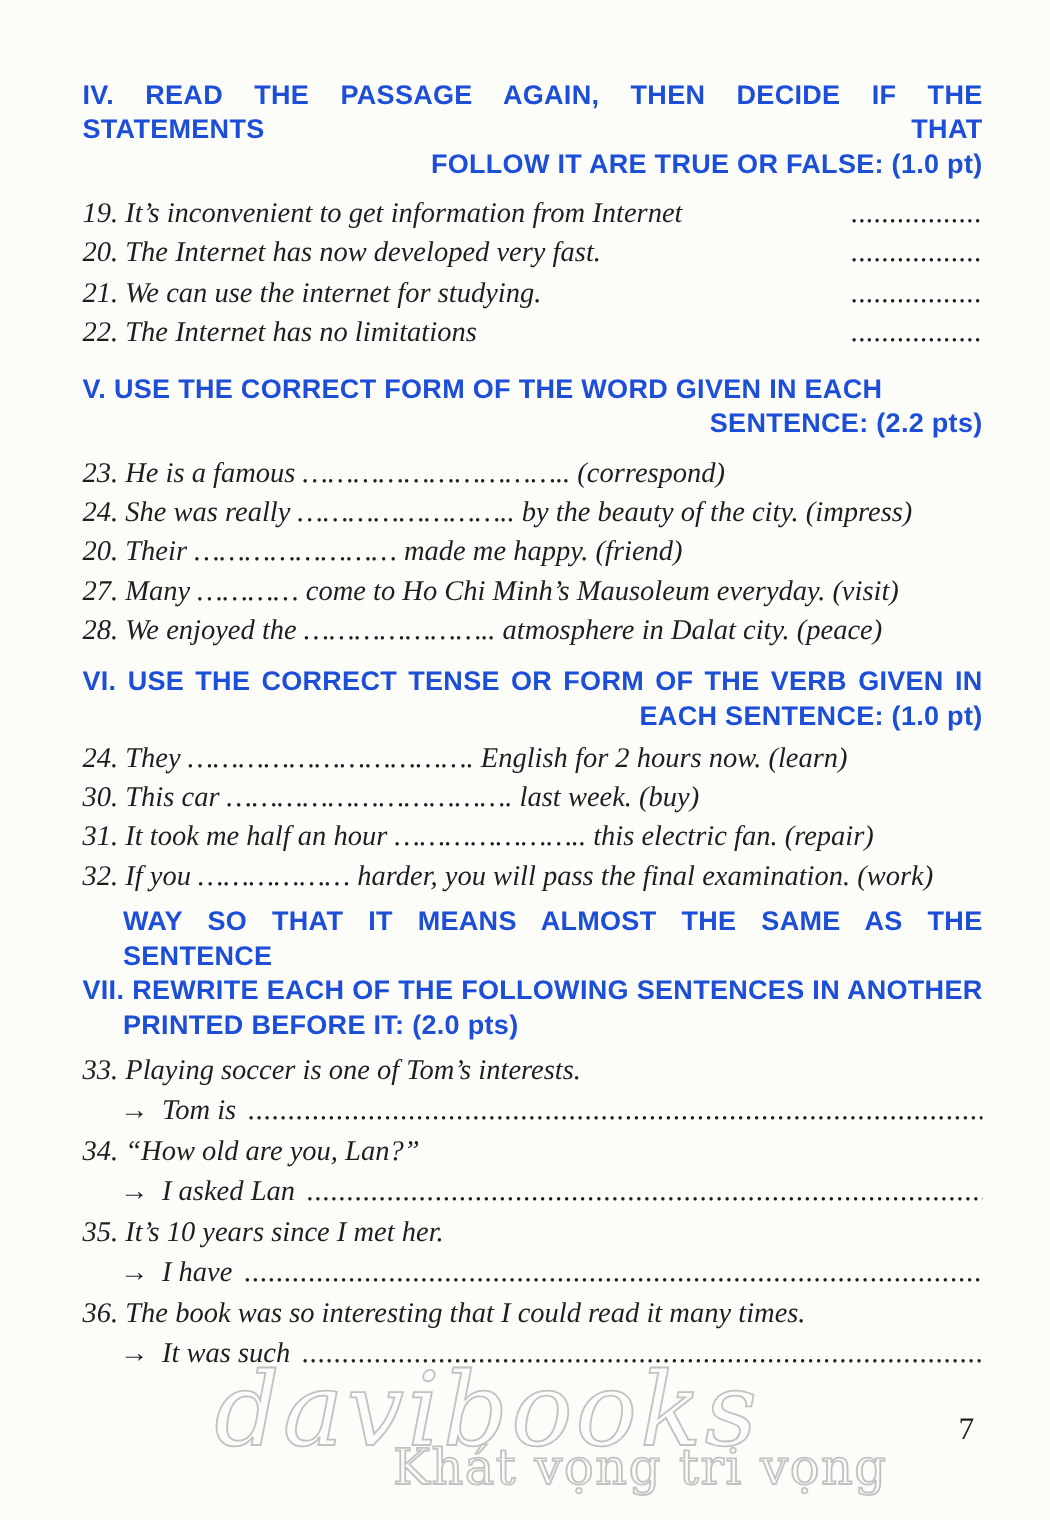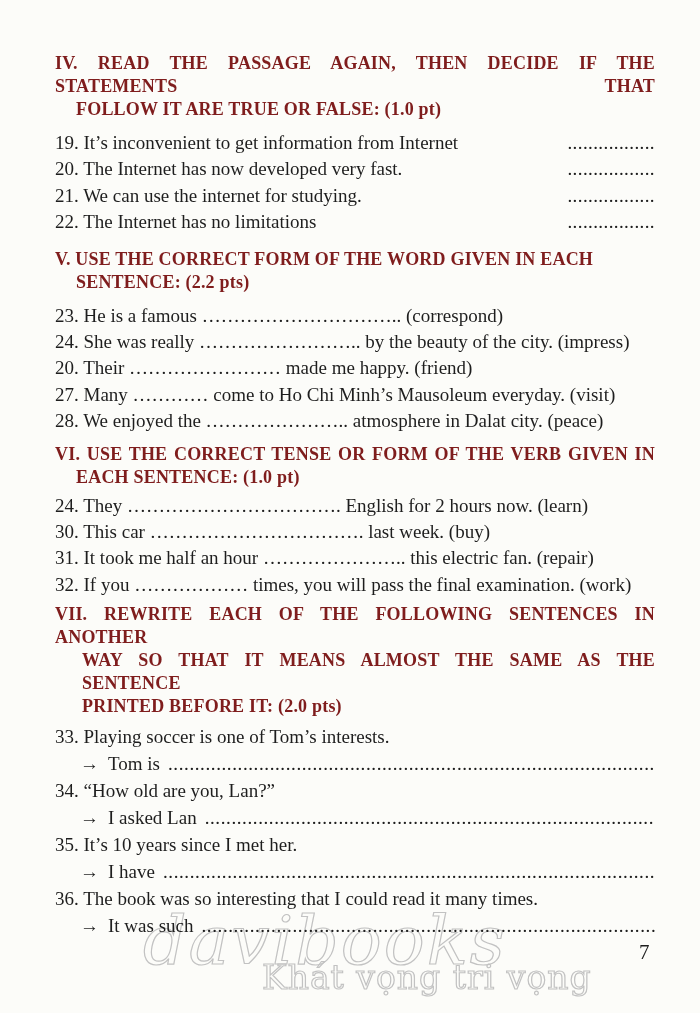--- a/index.html
+++ b/index.html
@@ -5,30 +5,30 @@
   html,body { margin:0; padding:0; background:#ffffff; }
   .page {
     position:relative; width:700px; height:1013px; overflow:hidden;
     background:#fcfcf9;
     font-family:"Liberation Serif", serif; color:#1e1e1e;
   }
   .content { position:absolute; left:55px; top:52px; width:600px; z-index:2; }
 
   
   .h-line {
-    font-family:Liberation Serif, serif; font-weight:700;
+    font-family:Liberation Sans, sans-serif; font-weight:700;
     font-size:18px; line-height:23px; letter-spacing:0.2px;
-    color:#7f1d1d; white-space:nowrap;
+    color:#1d4ed8; white-space:nowrap;
   }
   .h-line.j { white-space:normal; text-align:justify; text-align-last:justify; }
-  .h-line.cont { margin-left:21px; }
+  .h-line.cont { margin-left:32px;text-align:right; }
   .h-line.cont7 { margin-left:27px; }
 
   
-  .items { margin-top:9px; }
+  .items { margin-top:9px;font-style:italic; }
   .q { font-size:19px; line-height:26.4px; white-space:nowrap; }
   .tf-row { display:flex; justify-content:space-between; }
   .blank { letter-spacing:0.4px; }
 
   
   .sec5 { margin-top:12px; }
   .sec6 { margin-top:8px; }
   .sec6 .items { margin-top:4px; }
   .sec7 { margin-top:5px; }
   .sec7 .items { margin-top:5px; }
@@ -98,28 +98,28 @@
 
     <div class="sec6">
       <div>
         <div class="h-line j">VI. USE THE CORRECT TENSE OR FORM OF THE VERB GIVEN IN</div>
         <div class="h-line cont">EACH SENTENCE: (1.0 pt)</div>
       </div>
       <div class="items">
         <div class="q"><span>24.</span> <span>They ……………………………. English for 2 hours now. (learn)</span></div>
         <div class="q"><span>30.</span> <span>This car ……………………………. last week. (buy)</span></div>
         <div class="q"><span>31.</span> <span>It took me half an hour ………………….. this electric fan. (repair)</span></div>
-        <div class="q"><span>32.</span> <span>If you ……………… times, you will pass the final examination. (work)</span></div>
+        <div class="q"><span>32.</span> <span>If you ……………… harder, you will pass the final examination. (work)</span></div>
       </div>
     </div>
 
     <div class="sec7">
       <div>
+        <div class="h-line j cont7">WAY SO THAT IT MEANS ALMOST THE SAME AS THE SENTENCE</div>
         <div class="h-line j">VII. REWRITE EACH OF THE FOLLOWING SENTENCES IN ANOTHER</div>
-        <div class="h-line j cont7">WAY SO THAT IT MEANS ALMOST THE SAME AS THE SENTENCE</div>
         <div class="h-line cont7">PRINTED BEFORE IT: (2.0 pts)</div>
       </div>
       <div class="items">
 
         <div>
           <div class="q"><span>33.</span> <span>Playing soccer is one of Tom’s interests.</span></div>
           <div class="rw">
             <span class="arrow">→</span>
             <span>Tom is</span>
             <span class="dotfill">........................................................................................................................................................</span>

